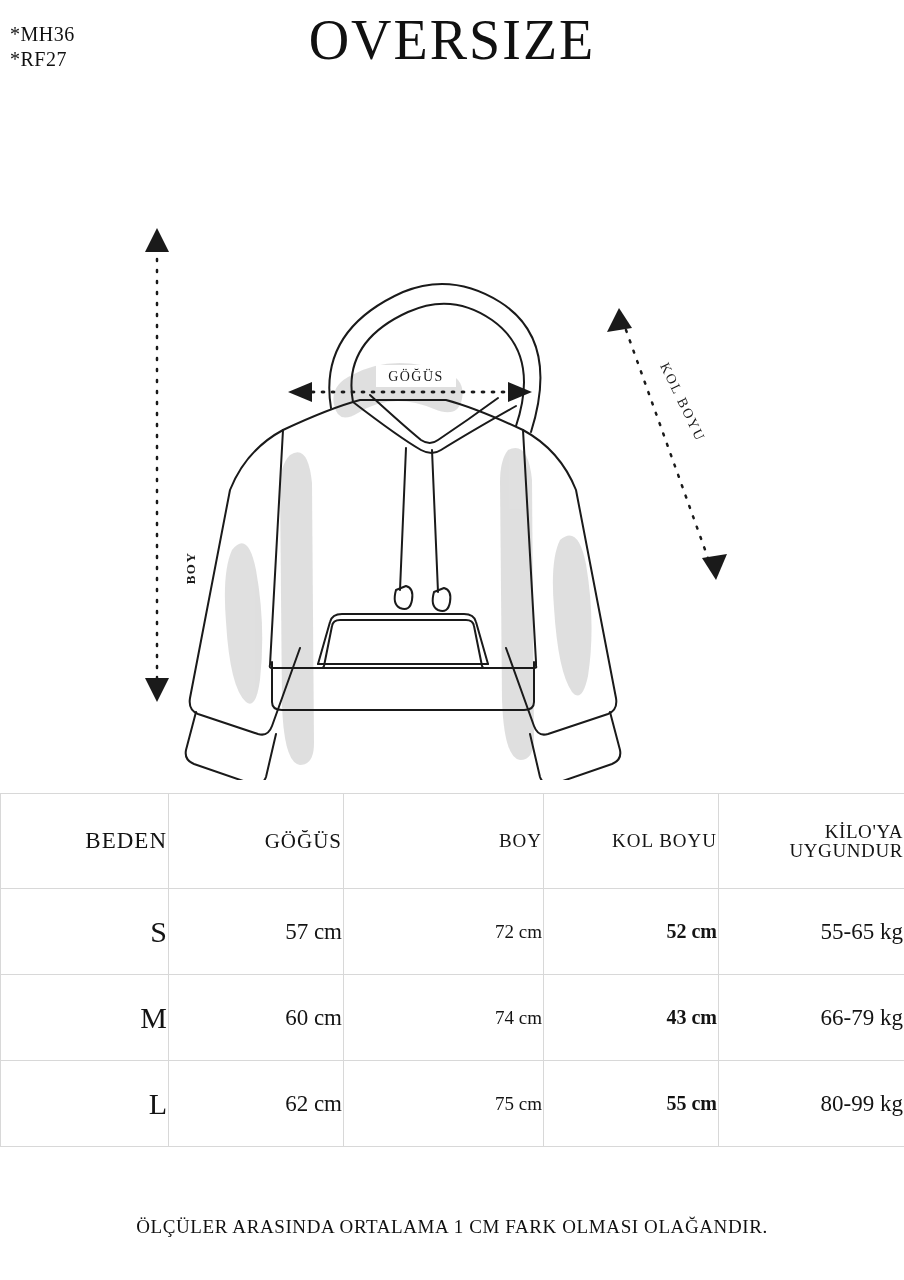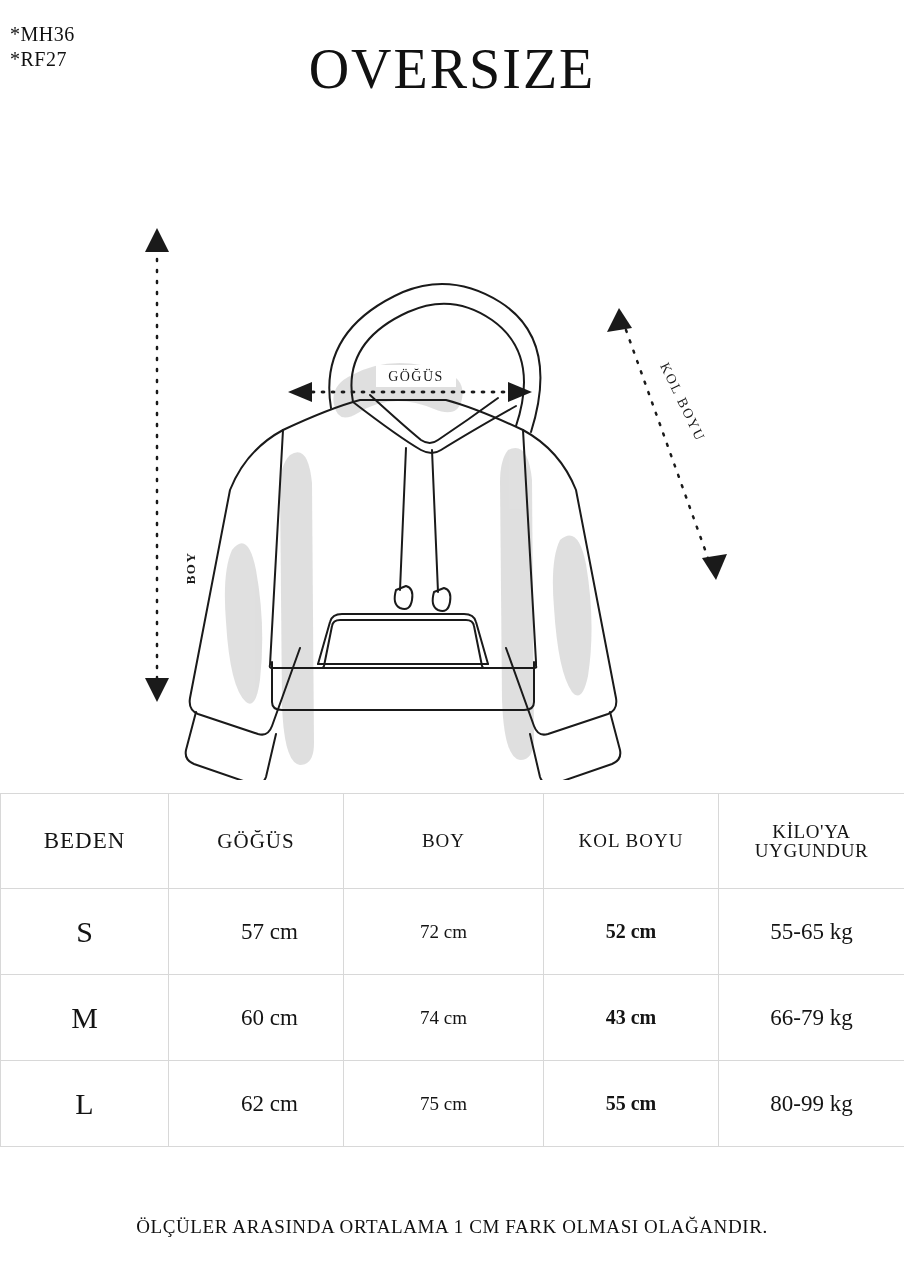--- a/index.html
+++ b/index.html
@@ -24,21 +24,21 @@
     font-family: "Liberation Serif", serif;
     font-size: 20px;
     line-height: 25px;
     letter-spacing: 0.5px;
     color: #111;
   }
   .codes div { white-space: nowrap; }
 
   .title {
     position: absolute;
-    top: 37px;
+    top: 8px;
     left: 0;
     width: 904px;
     text-align: center;
     font-family: "Liberation Serif", serif;
     font-size: 56px;
     letter-spacing: 2px;
     color: #111;
     font-weight: 400;
   }
 
@@ -59,21 +59,21 @@
     left: 0;
     width: 904px;
   }
   table.size-table {
     border-collapse: collapse;
     width: 904px;
     table-layout: fixed;
   }
   table.size-table td, table.size-table th {
     border: 1px solid #d8d8d8;
-    text-align: center;
+    text-align: right;
     vertical-align: middle;
     font-family: "Liberation Serif", serif;
     color: #141414;
   }
   thead th {
     height: 92px;
     font-weight: 400;
   }
   thead th.h-beden { font-size: 23px; letter-spacing: 1px; }
   thead th.h-gogus { font-size: 21px; letter-spacing: 1px; }

